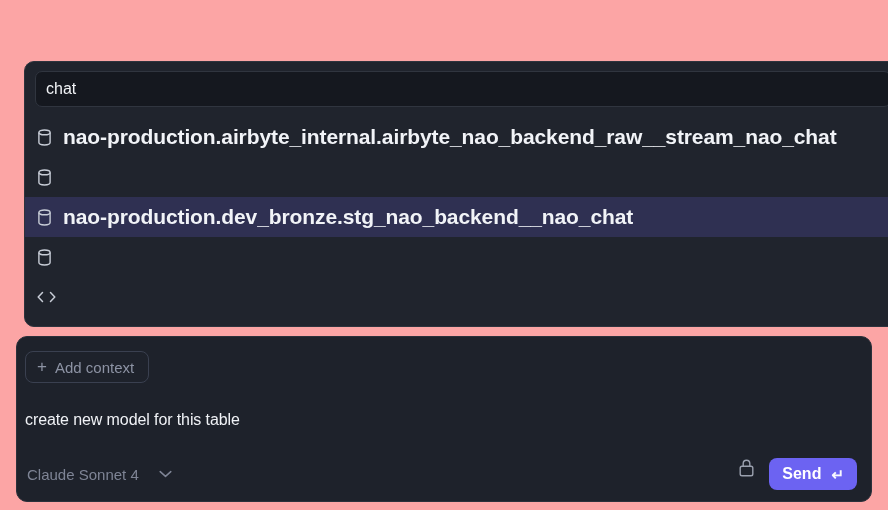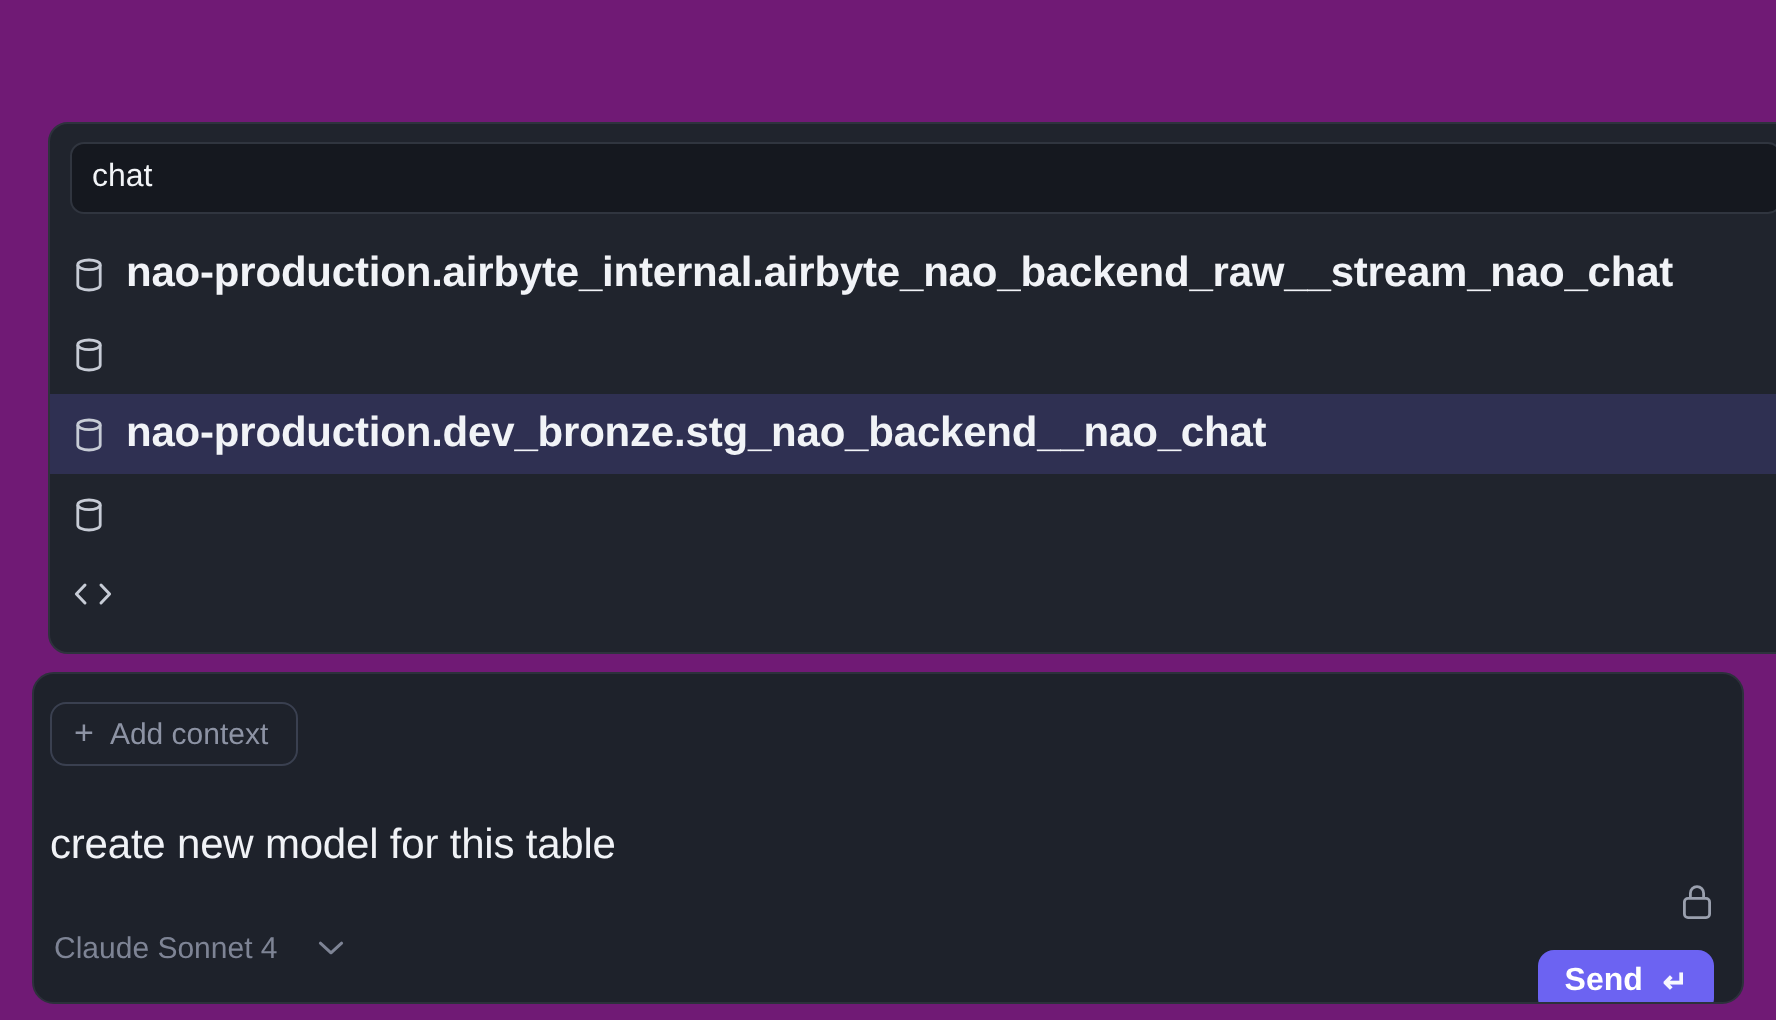--- a/index.html
+++ b/index.html
@@ -11,21 +11,21 @@
     overflow: hidden;
   }
   body {
     font-family: "Liberation Sans", sans-serif;
     -webkit-font-smoothing: antialiased;
   }
   .screen {
     position: relative;
     width: 888px;
     height: 510px;
-    background: #701a75;
+    background: #fca5a5;
     overflow: hidden;
   }
 
   
   .dropdown-panel {
     position: absolute;
     left: 24px;
     top: 61px;
     width: 900px;           
     height: 266px;
@@ -123,21 +123,21 @@
     font-size: 17px;
     line-height: 1;
     position: relative;
     top: -1px;
   }
   .prompt-text {
     position: absolute;
     left: 8px;
     top: 74px;
     color: #f0f2f6;
-    font-size: 21px;
+    font-size: 16px;
     letter-spacing: -0.1px;
   }
   .composer-footer {
     position: absolute;
     left: 0;
     right: 0;
     bottom: 0;
     height: 54px;
     display: flex;
     align-items: center;
@@ -149,23 +149,22 @@
     display: inline-flex;
     align-items: center;
     gap: 20px;
     color: #7e8495;
     font-size: 15px;
     cursor: pointer;
     padding: 4px 2px;
   }
   .footer-right {
     display: inline-flex;
-    align-items: flex-end;
+    align-items: flex-start;
     gap: 14px;
-    flex-direction: column;
   }
   .lock-icon {
     color: #9aa0ae;
     display: inline-flex;
     cursor: pointer;
   }
   .send-button {
     display: inline-flex;
     align-items: center;
     gap: 10px;

